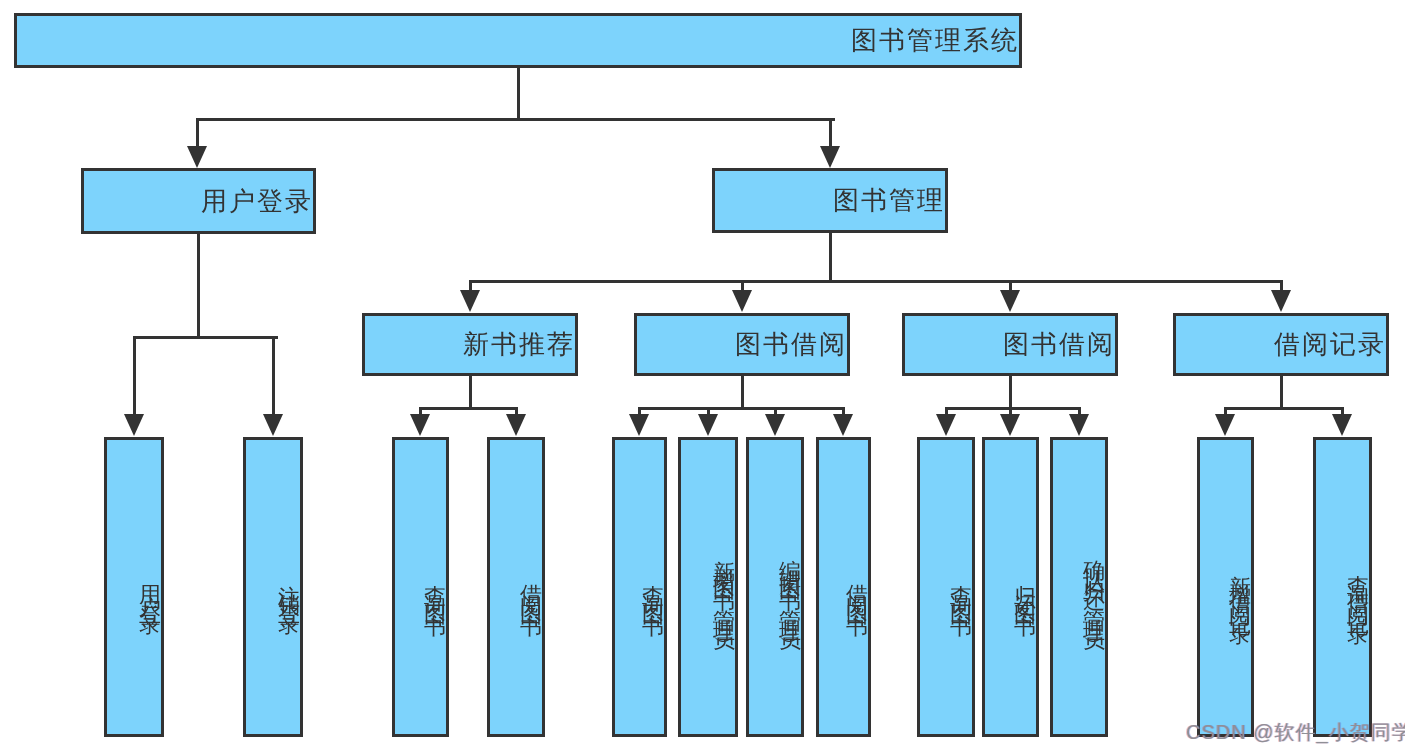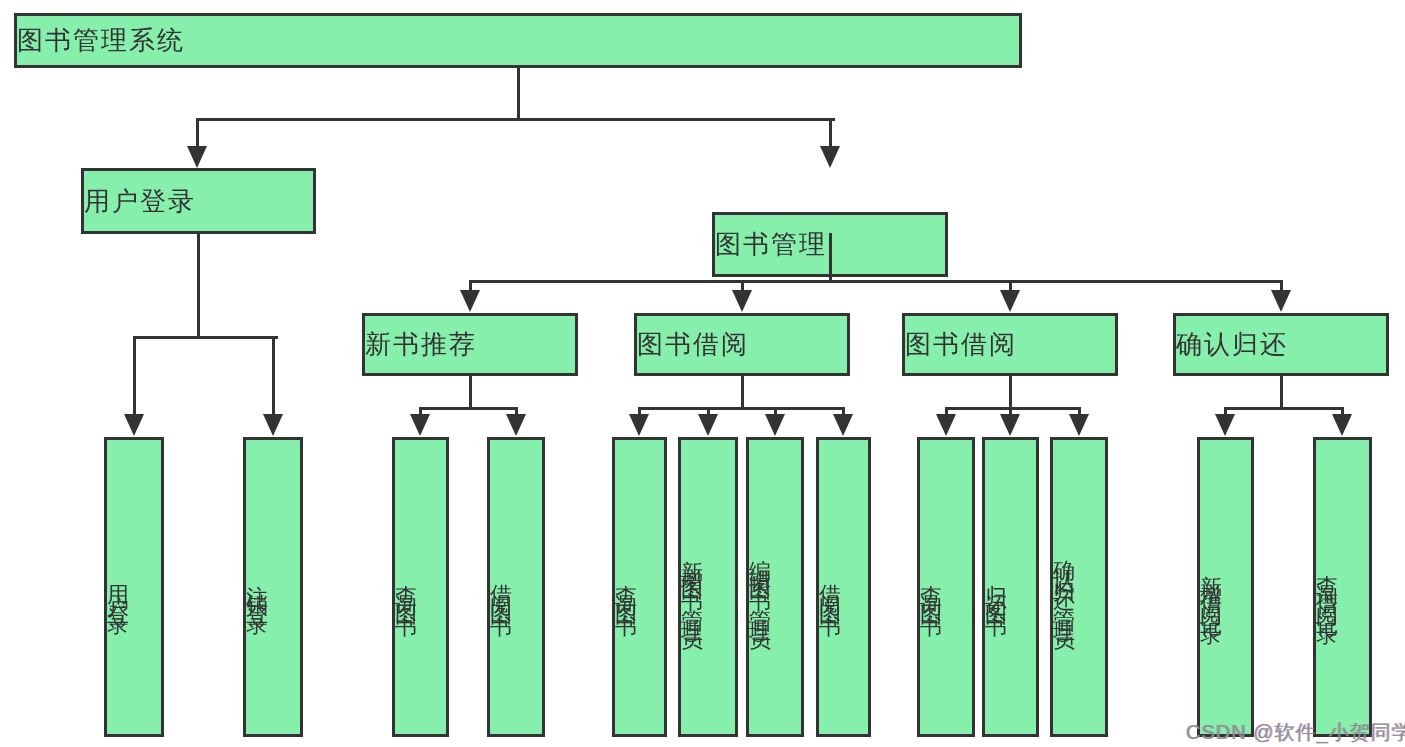--- a/index.html
+++ b/index.html
@@ -8,24 +8,24 @@
     width: 1405px;
     height: 747px;
     background: #ffffff;
     font-family: "Liberation Sans", "DejaVu Sans", sans-serif;
     overflow: hidden;
   }
   .node {
     position: absolute;
     box-sizing: border-box;
     border: 3px solid #333333;
-    background: #86efac;
+    background: #7dd3fc;
     display: flex;
     align-items: center;
-    justify-content: flex-start;
+    justify-content: flex-end;
     color: #333333;
   }
   .node.h-label { font-size: 26px; letter-spacing: 2px; }
   .node.leaf span {
     writing-mode: vertical-rl;
     text-orientation: mixed;
     font-size: 22px;
     letter-spacing: 10px;
     line-height: 1;
     color: #333333;
@@ -55,35 +55,35 @@
 
 <div id="stage">
 
   <div class="node h-label" style="left:14px; top:13px; width:1008px; height:55px;">
     <span>图书管理系统</span>
   </div>
 
   <div class="node h-label" style="left:81px; top:168px; width:235px; height:66px;">
     <span>用户登录</span>
   </div>
-  <div class="node h-label" style="left:712px; top:168px; width:236px; height:65px;margin-top:44px;">
+  <div class="node h-label" style="left:712px; top:168px; width:236px; height:65px;">
     <span>图书管理</span>
   </div>
 
   <div class="node h-label" style="left:362px; top:313px; width:216px; height:63px;">
     <span>新书推荐</span>
   </div>
   <div class="node h-label" style="left:634px; top:313px; width:216px; height:63px;">
     <span>图书借阅</span>
   </div>
   <div class="node h-label" style="left:902px; top:313px; width:216px; height:63px;">
     <span>图书借阅</span>
   </div>
   <div class="node h-label" style="left:1173px; top:313px; width:216px; height:63px;">
-    <span>确认归还</span>
+    <span>借阅记录</span>
   </div>
 
   <div class="node leaf" style="left:104px; top:437px; width:60px; height:300px;">
     <span>用户登录</span>
   </div>
   <div class="node leaf" style="left:243px; top:437px; width:60px; height:300px;">
     <span>注销登录</span>
   </div>
 
   <div class="node leaf" style="left:392px; top:437px; width:57px; height:300px;">

